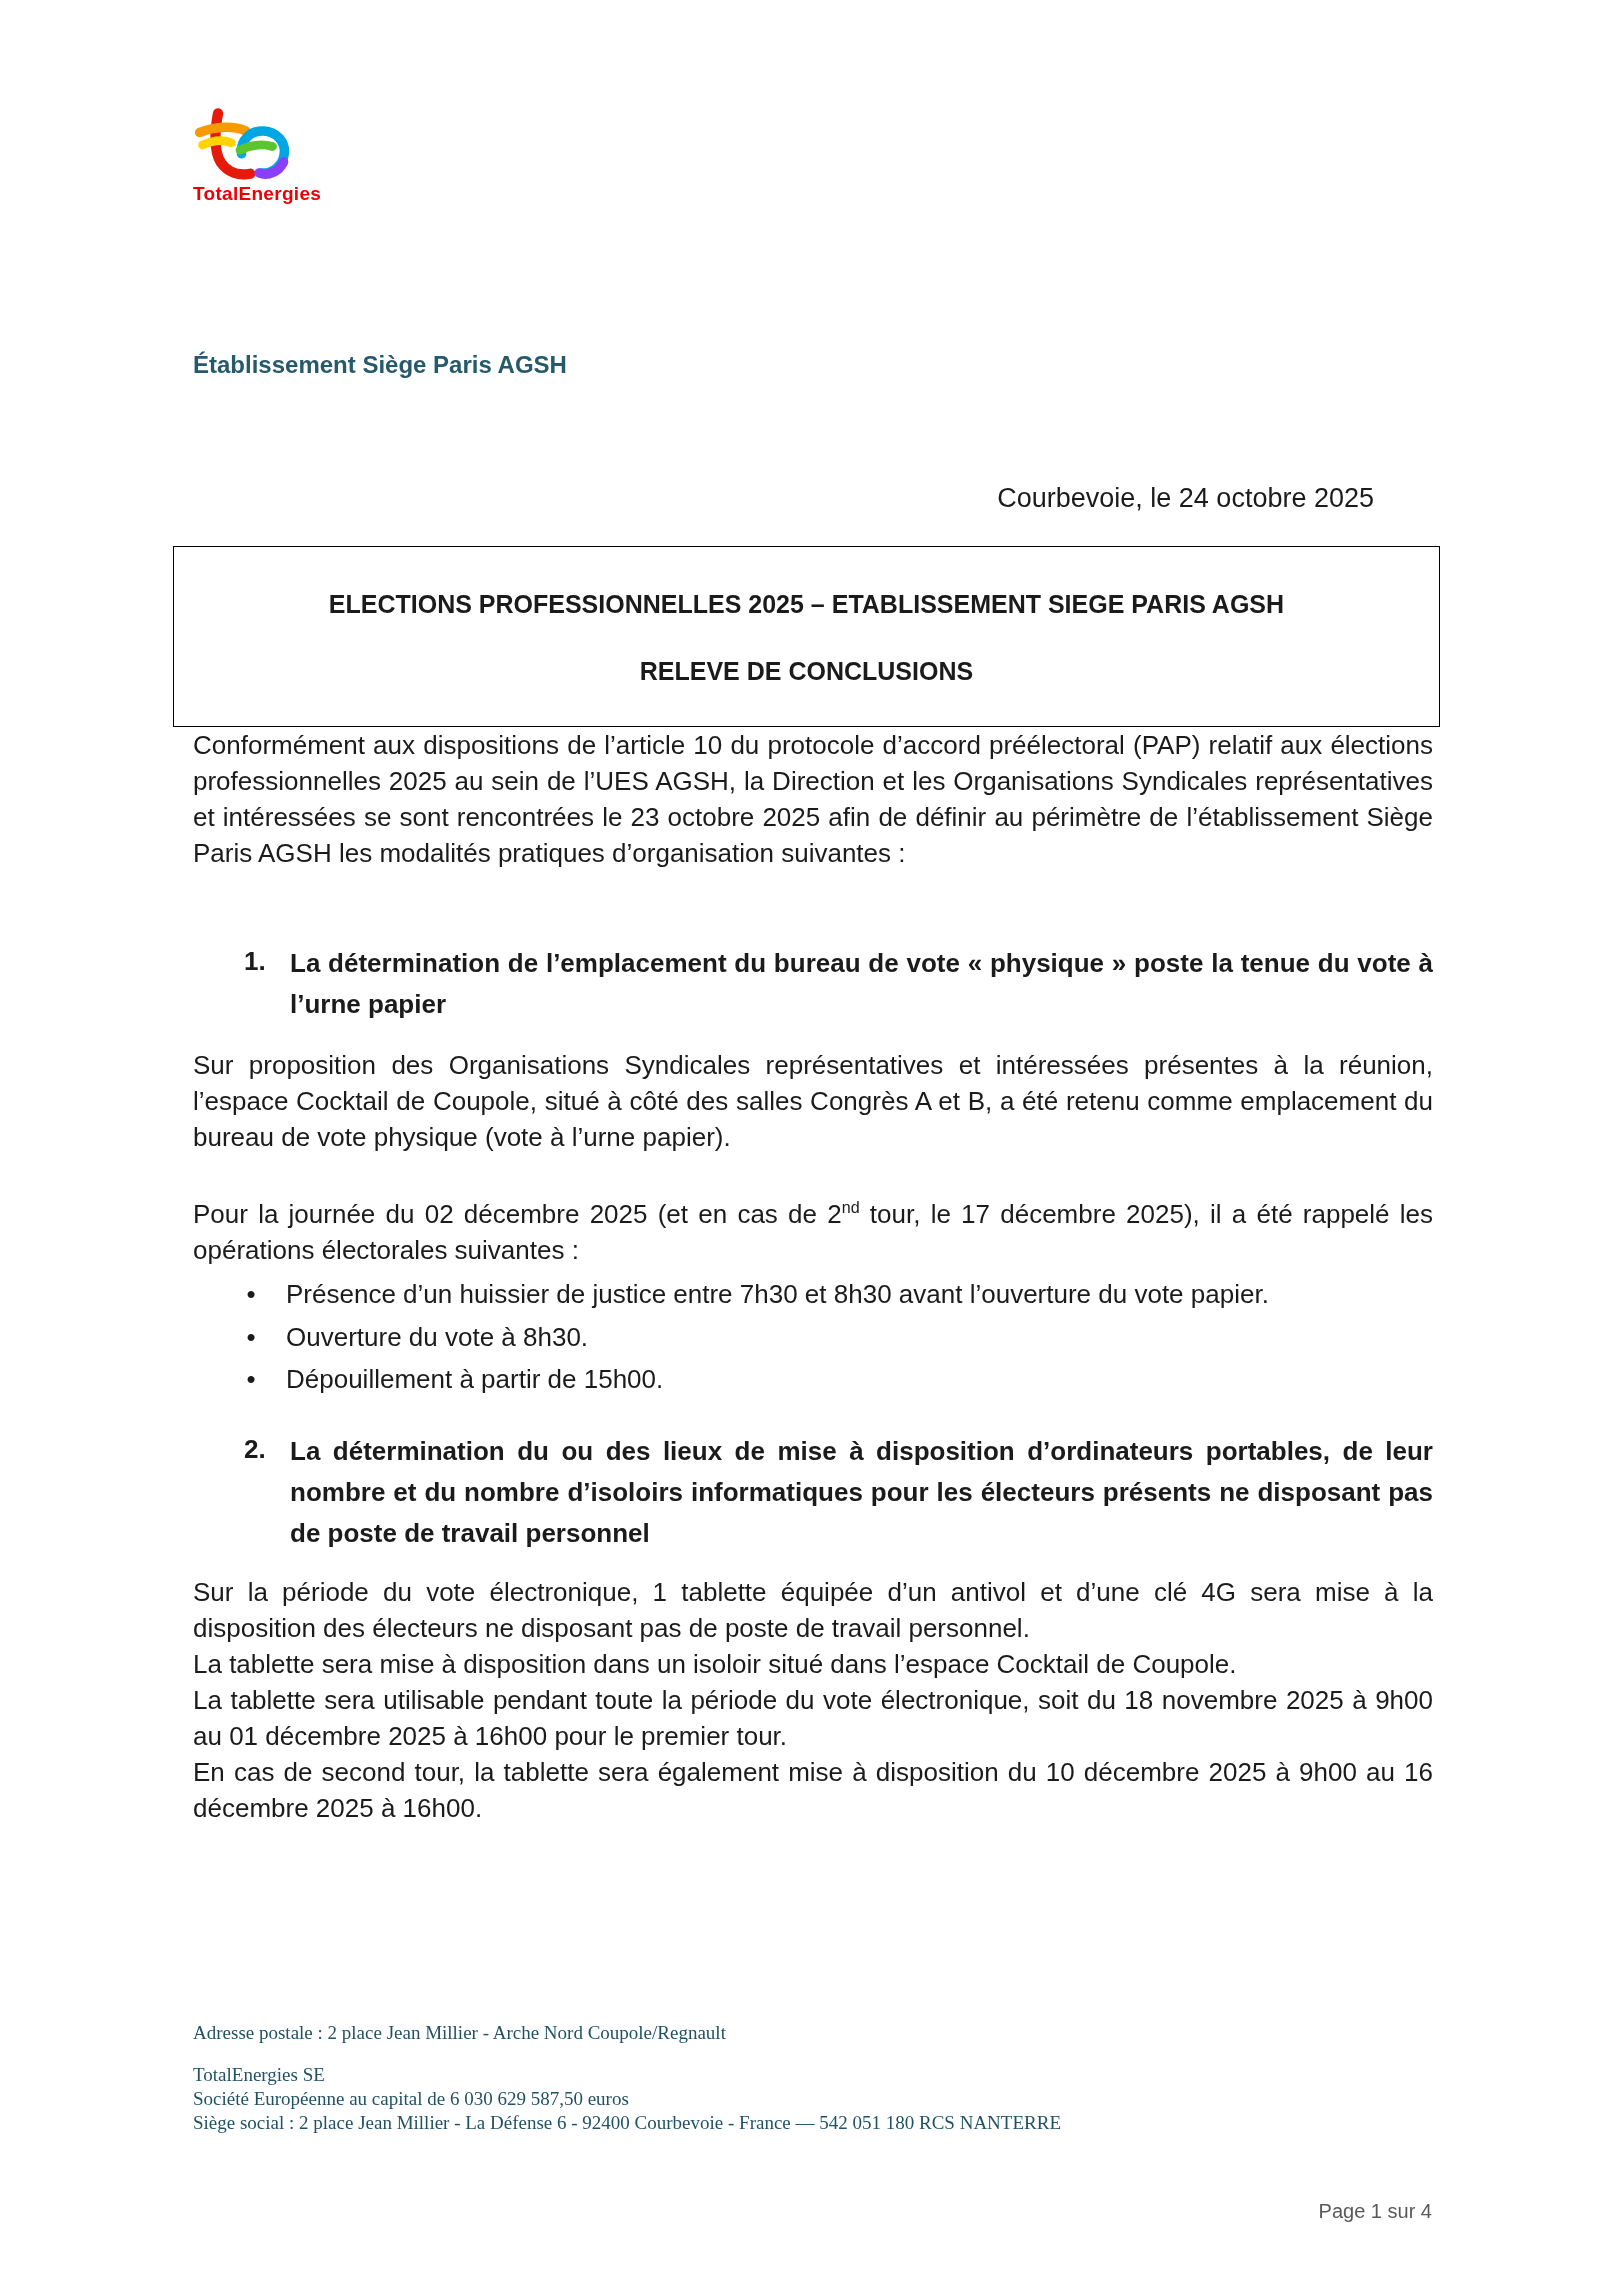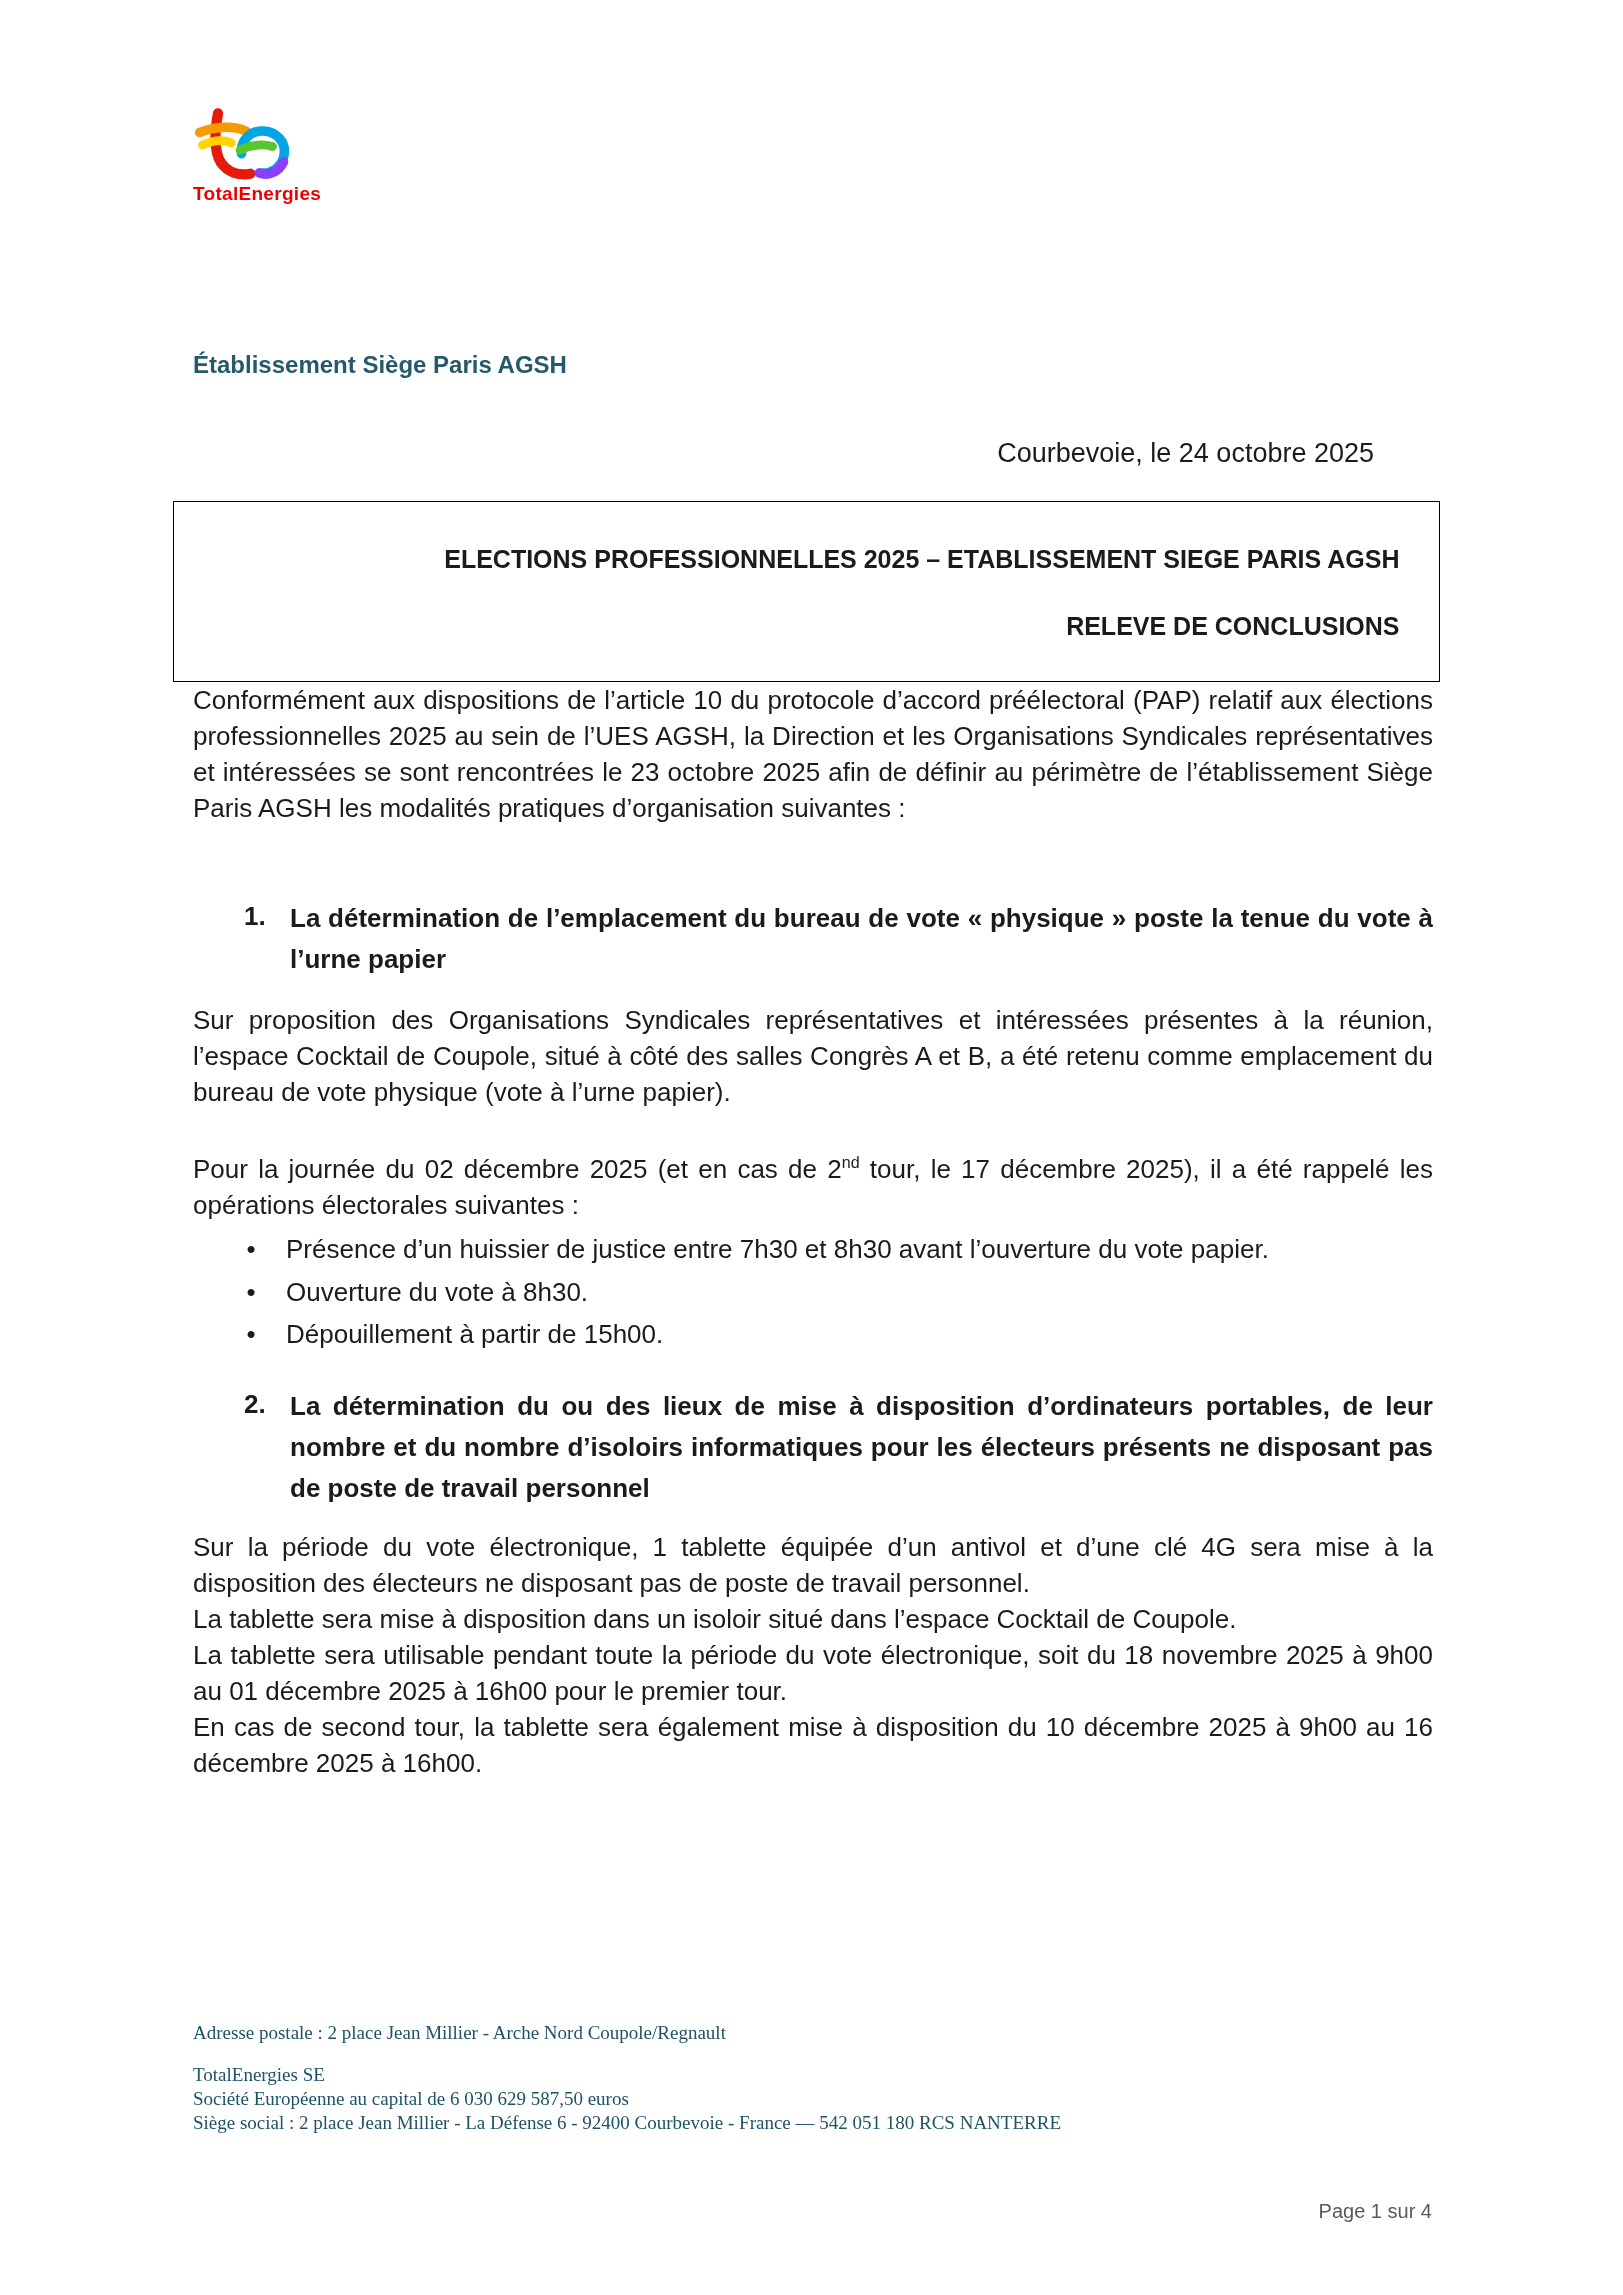--- a/index.html
+++ b/index.html
@@ -31,33 +31,33 @@
 
   
   .establishment {
     margin-top: 145px;
     font-weight: bold;
     font-size: 24px;
     line-height: 31px;
     color: var(--heading-teal, #26596B);
   }
   .dateline {
-    margin-top: 55px;
+    margin-top: 100px;
     text-align: right;
     padding-right: 59px;
     font-size: 27px;
   }
 
   
   .title-box {
     margin-top: 30px;
     margin-left: -19.6px;
     margin-right: -6.5px;
     border: 1.3px solid #000000;
-    text-align: right;
+    text-align: center;
     padding: 41px 39px 38px 39px;
     font-weight: bold;
     font-size: 25px;
     line-height: 33px;
   }
   .title-box .line2 { margin-top: 34px; }
 
   
   .intro {
     margin-top: 73px;

